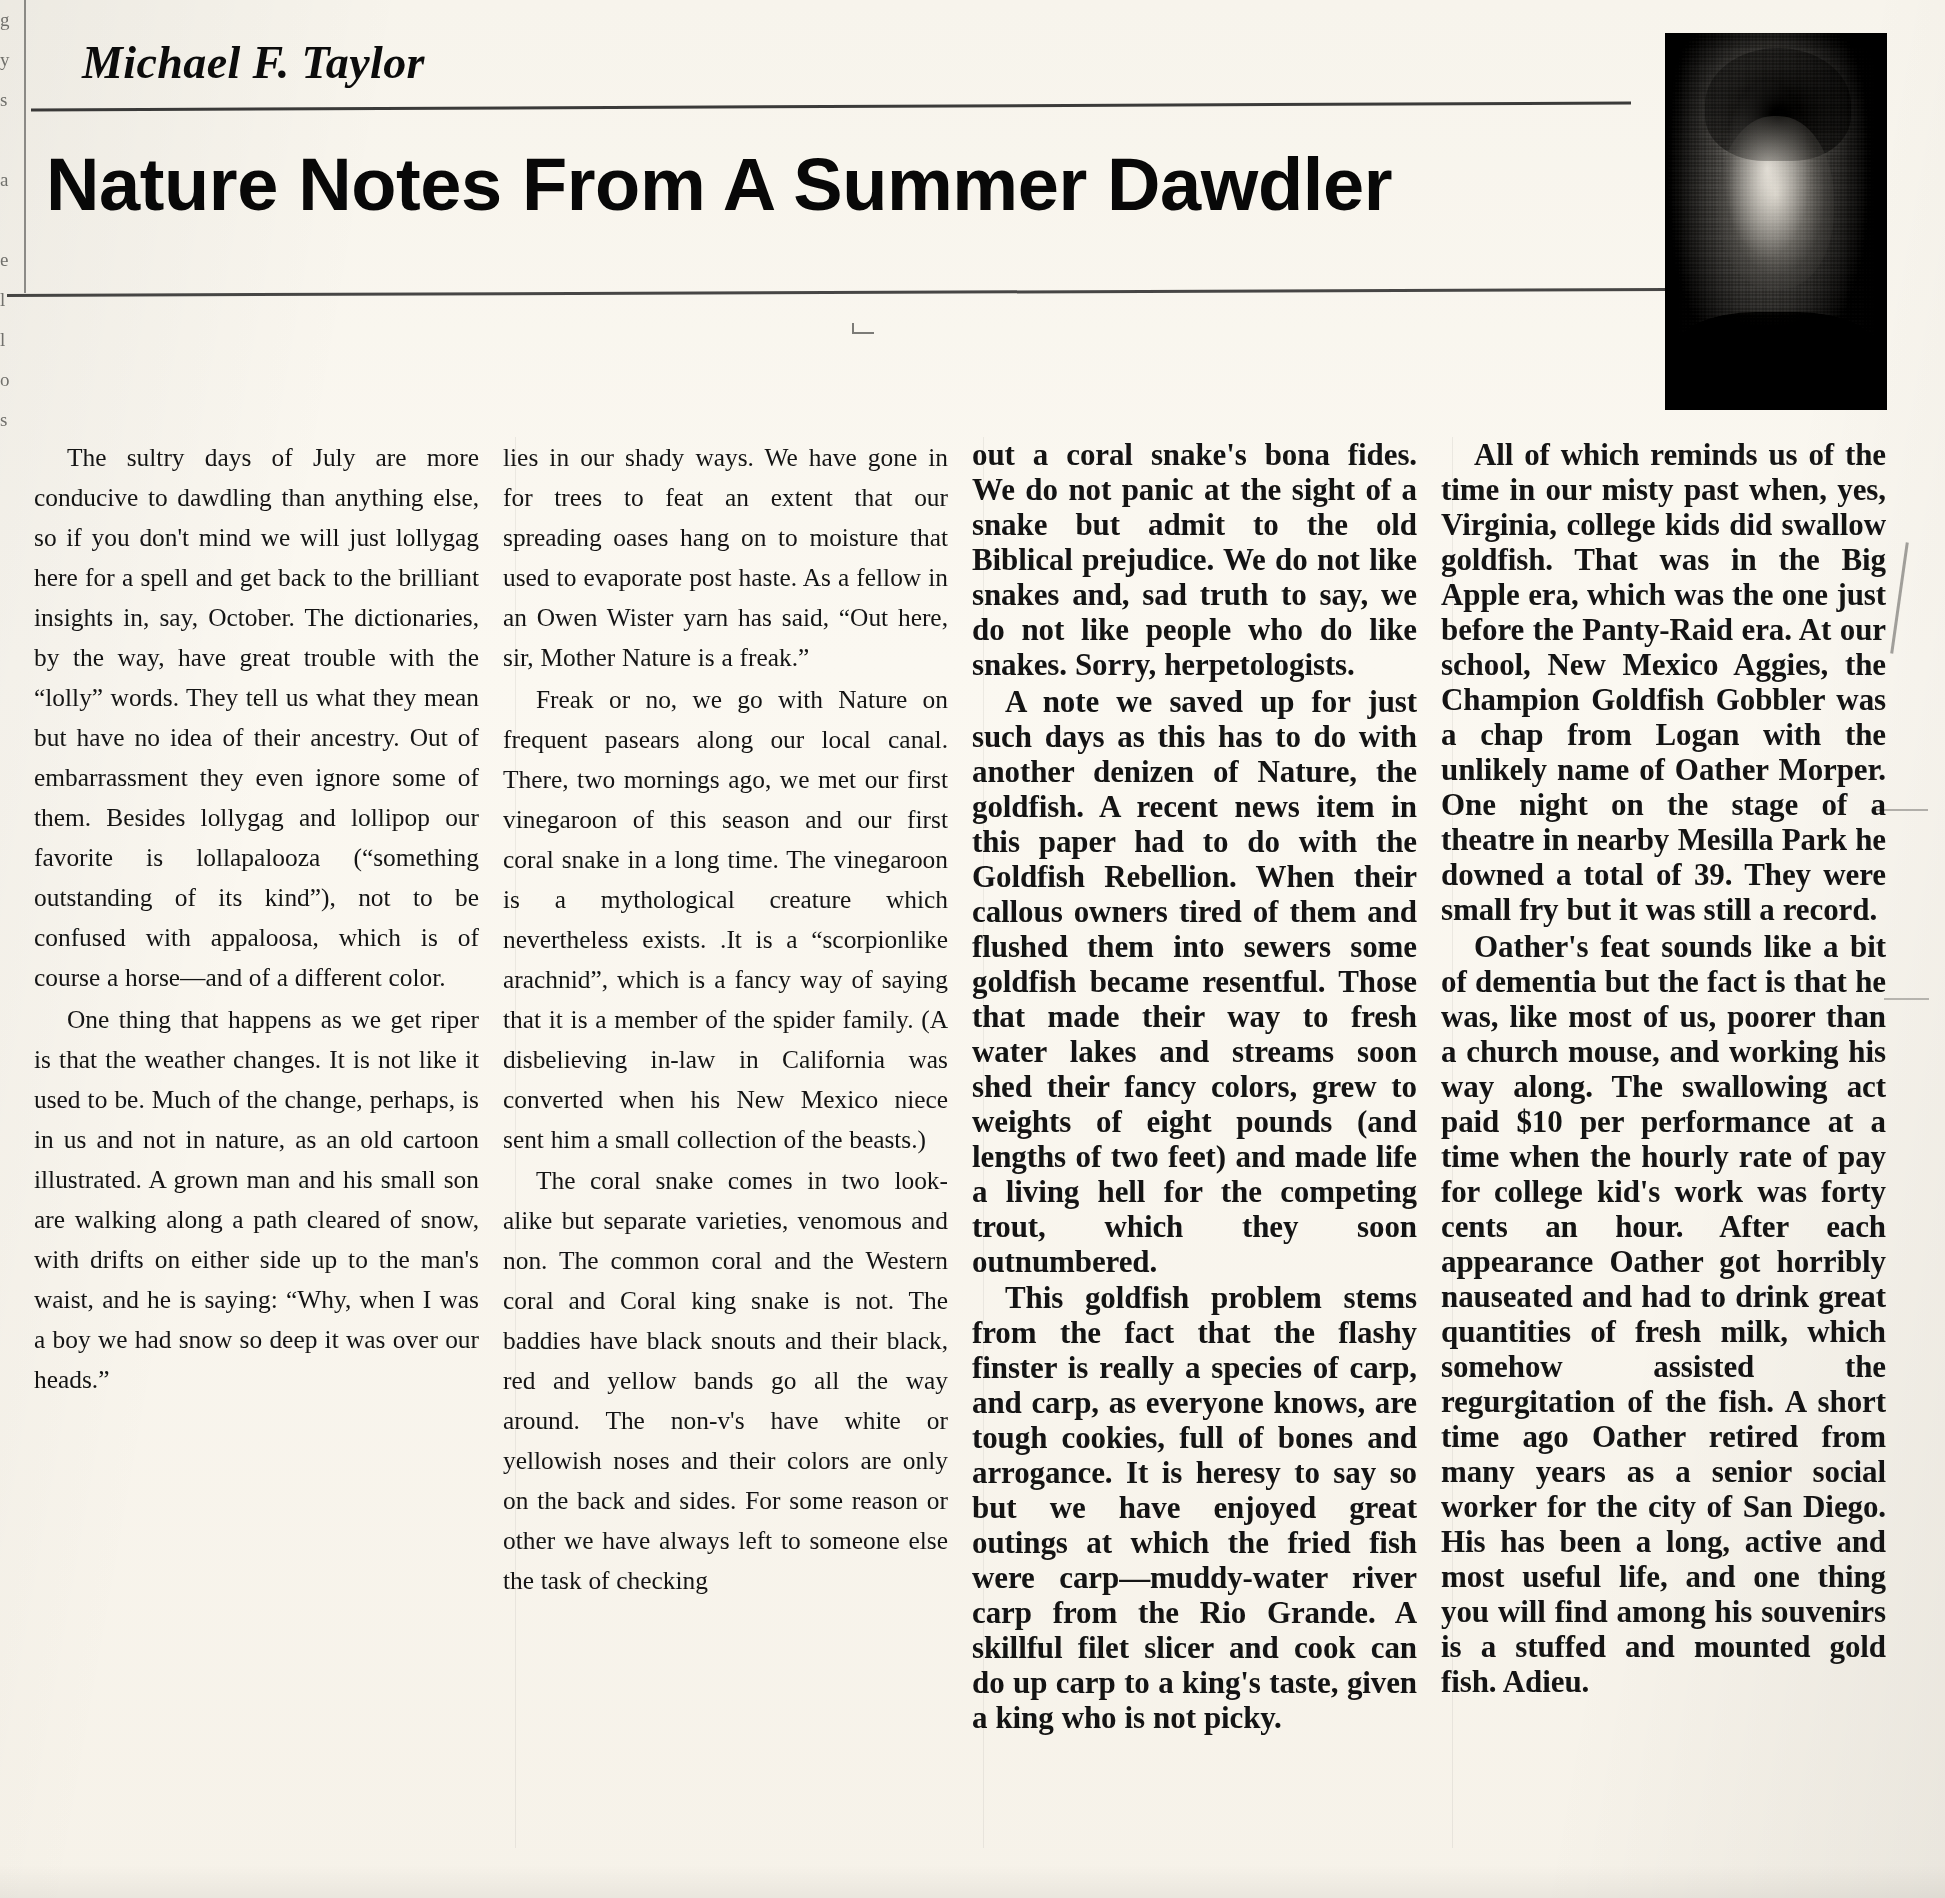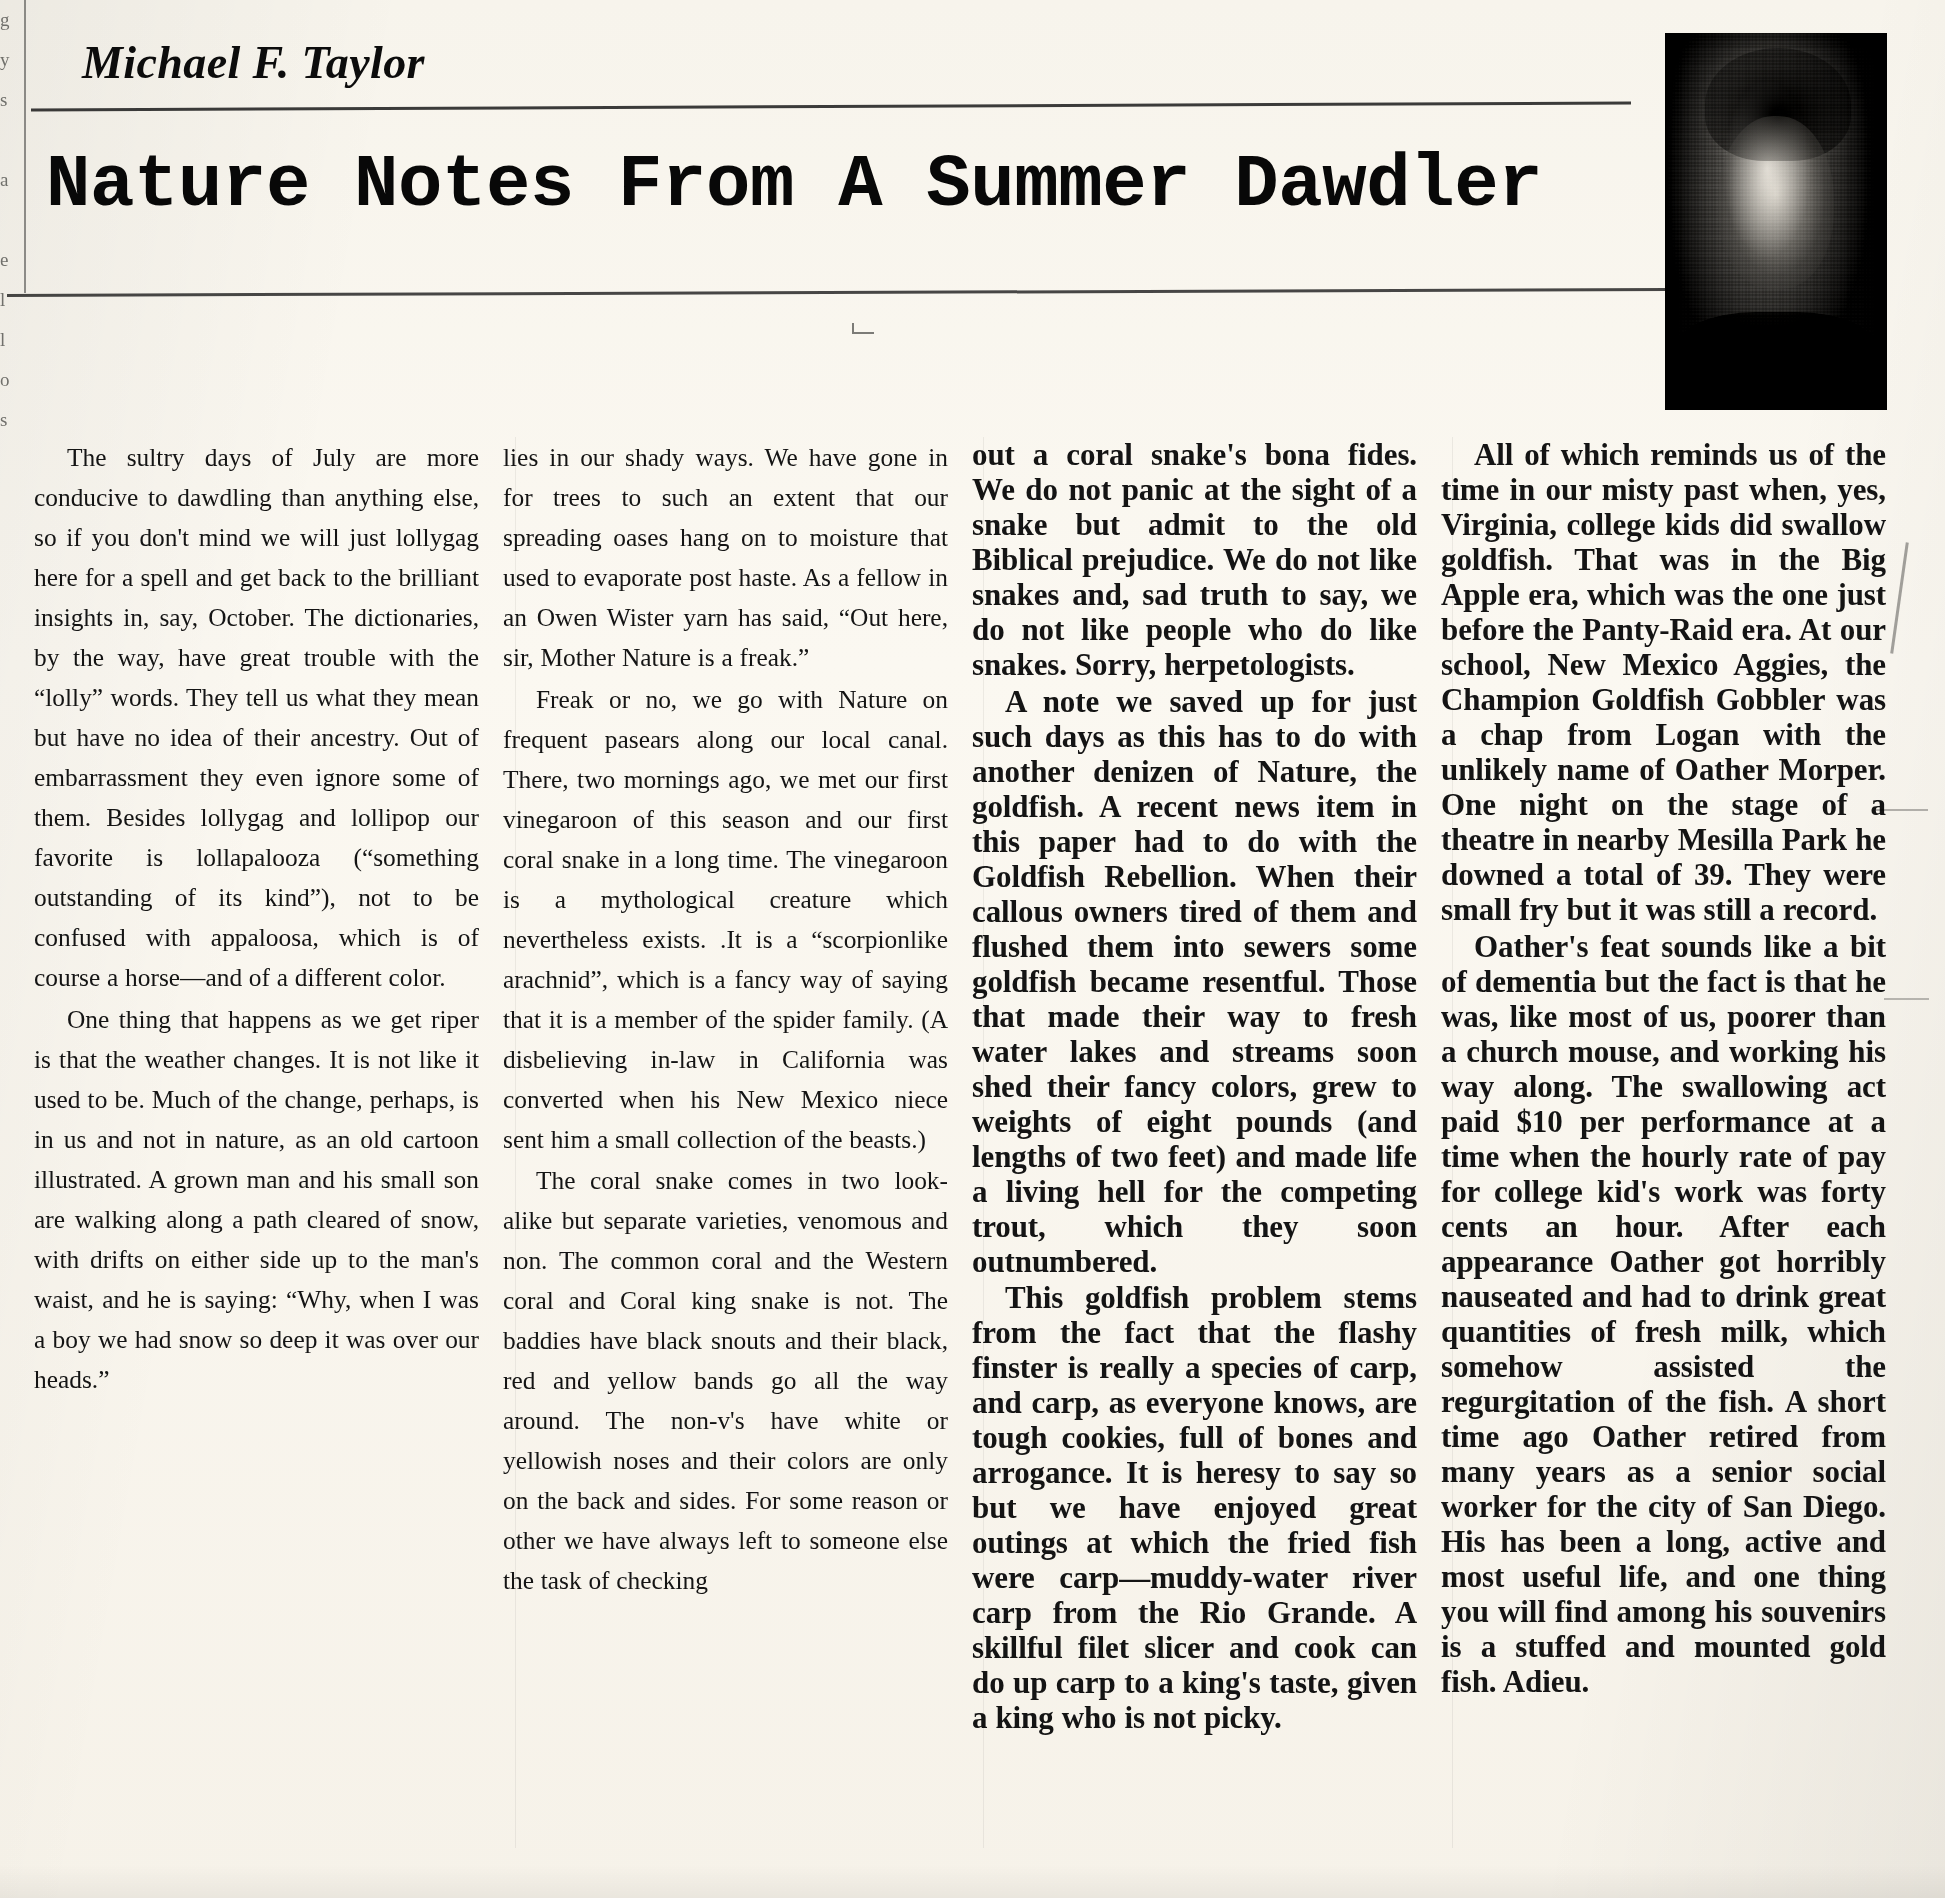--- a/index.html
+++ b/index.html
@@ -70,21 +70,21 @@
     width: 1600px;
     height: 2.6px;
     background: #1a1a1a;
     opacity: .85;
     transform: rotate(-0.25deg);
   }
   .headline {
     position: absolute;
     left: 46px;
     top: 196px;
-    font-family: Liberation Mono, monospace;
+    font-family: Liberation Sans, sans-serif;
     font-weight: bold;
     font-size: 74px;
     line-height: 74px;
     letter-spacing: -0.4px;
     color: #080808;
     white-space: nowrap;
     transform: translateY(-48px);
   }
   .rule-bottom {
     position: absolute;
@@ -268,21 +268,21 @@
   <div class="colsep" style="left:1452px"></div>
 
   <div class="columns">
 
     <div class="col col-1">
       <p>The sultry days of July are more conducive to dawdling than anything else, so if you don't mind we will just lollygag here for a spell and get back to the brilliant insights in, say, October. The dictionaries, by the way, have great trouble with the “lolly” words. They tell us what they mean but have no idea of their ancestry. Out of embarrassment they even ignore some of them. Besides lollygag and lollipop our favorite is lollapalooza (“something outstanding of its kind”), not to be confused with appaloosa, which is of course a horse—and of a different color.</p>
       <p>One thing that happens as we get riper is that the weather changes. It is not like it used to be. Much of the change, perhaps, is in us and not in nature, as an old cartoon illustrated. A grown man and his small son are walking along a path cleared of snow, with drifts on either side up to the man's waist, and he is saying: “Why, when I was a boy we had snow so deep it was over our heads.”</p>
     </div>
 
     <div class="col col-2">
-      <p class="no-indent">lies in our shady ways. We have gone in for trees to such an extent that our spreading oases hang on to moisture that used to evaporate post haste. As a fellow in an Owen Wister yarn has said, “Out here, sir, Mother Nature is a freak.”</p>
+      <p class="no-indent">lies in our shady ways. We have gone in for trees to feat an extent that our spreading oases hang on to moisture that used to evaporate post haste. As a fellow in an Owen Wister yarn has said, “Out here, sir, Mother Nature is a freak.”</p>
       <p>Freak or no, we go with Nature on frequent pasears along our local canal. There, two mornings ago, we met our first vinegaroon of this season and our first coral snake in a long time. The vinegaroon is a mythological creature which nevertheless exists. .It is a “scorpionlike arachnid”, which is a fancy way of saying that it is a member of the spider family. (A disbelieving in-law in California was converted when his New Mexico niece sent him a small collection of the beasts.)</p>
       <p>The coral snake comes in two look-alike but separate varieties, venomous and non. The common coral and the Western coral and Coral king snake is not. The baddies have black snouts and their black, red and yellow bands go all the way around. The non-v's have white or yellowish noses and their colors are only on the back and sides. For some reason or other we have always left to someone else the task of checking</p>
     </div>
 
     <div class="col col-3">
       <p class="no-indent">out a coral snake's bona fides. We do not panic at the sight of a snake but admit to the old Biblical prejudice. We do not like snakes and, sad truth to say, we do not like people who do like snakes. Sorry, herpetologists.</p>
       <p>A note we saved up for just such days as this has to do with another denizen of Nature, the goldfish. A recent news item in this paper had to do with the Goldfish Rebellion. When their callous owners tired of them and flushed them into sewers some goldfish became resentful. Those that made their way to fresh water lakes and streams soon shed their fancy colors, grew to weights of eight pounds (and lengths of two feet) and made life a living hell for the competing trout, which they soon outnumbered.</p>
       <p>This goldfish problem stems from the fact that the flashy finster is really a species of carp, and carp, as everyone knows, are tough cookies, full of bones and arrogance. It is heresy to say so but we have enjoyed great outings at which the fried fish were carp—muddy-water river carp from the Rio Grande. A skillful filet slicer and cook can do up carp to a king's taste, given a king who is not picky.</p>
     </div>
 

